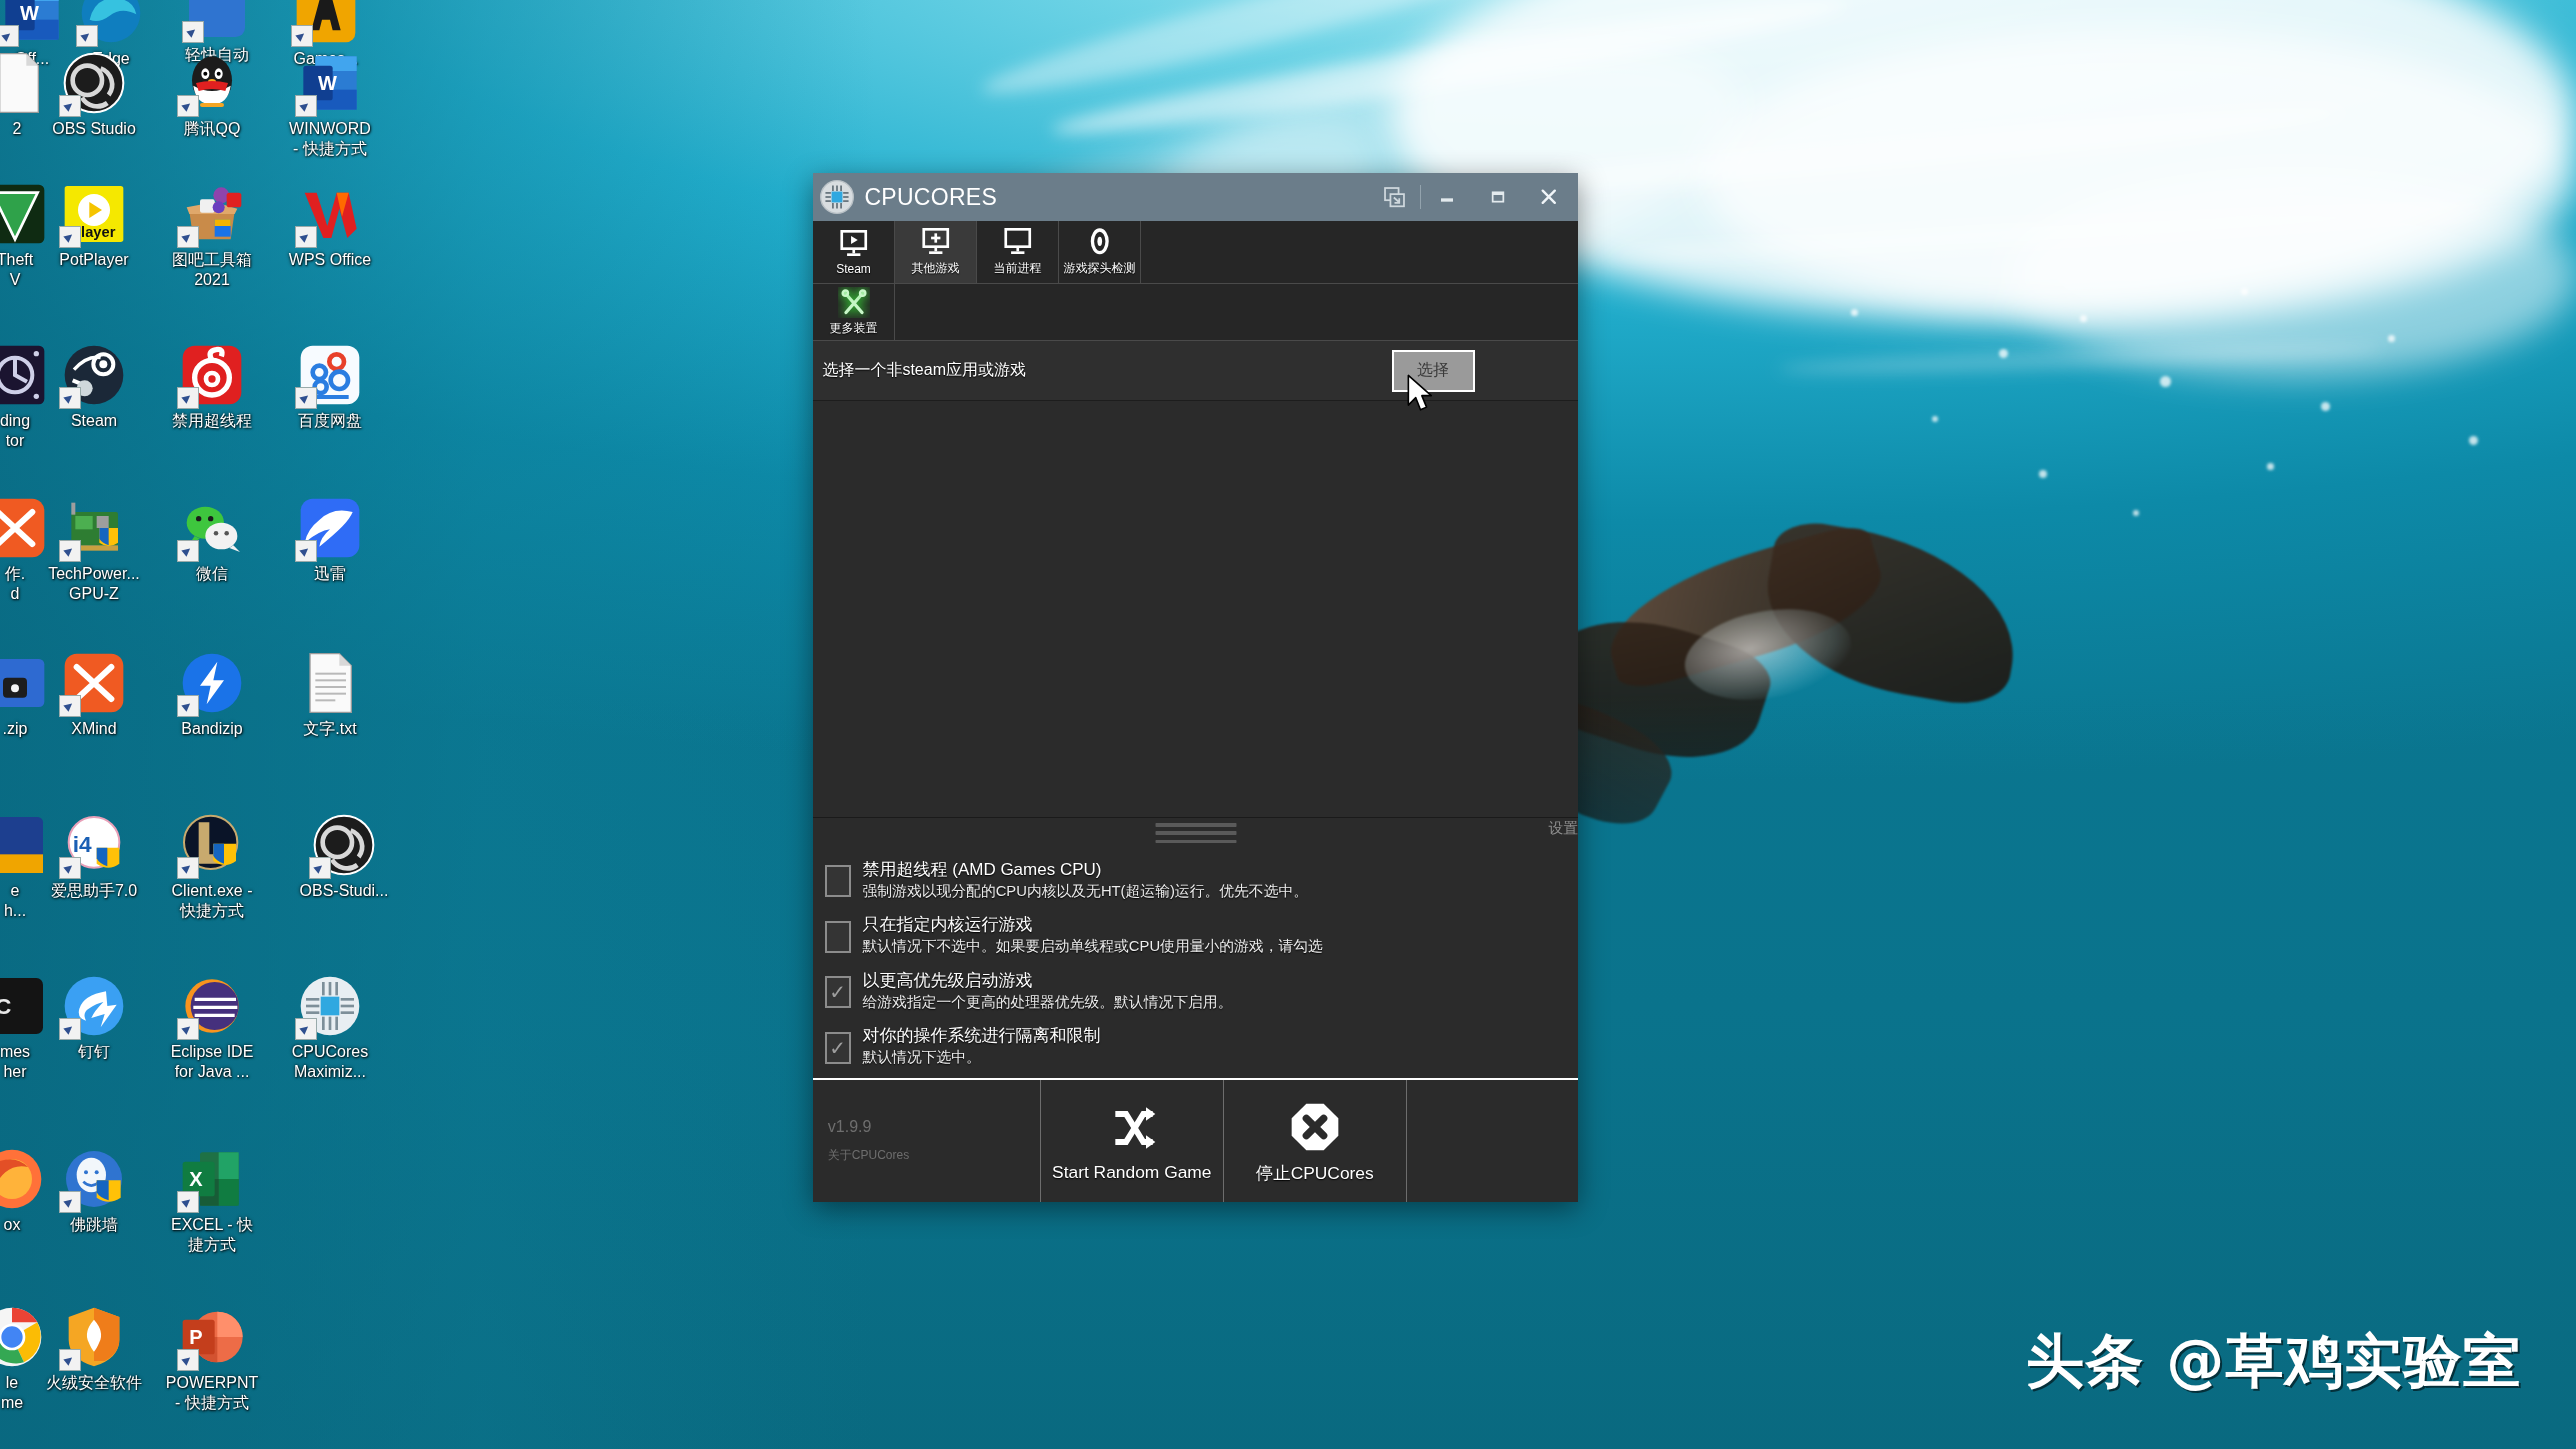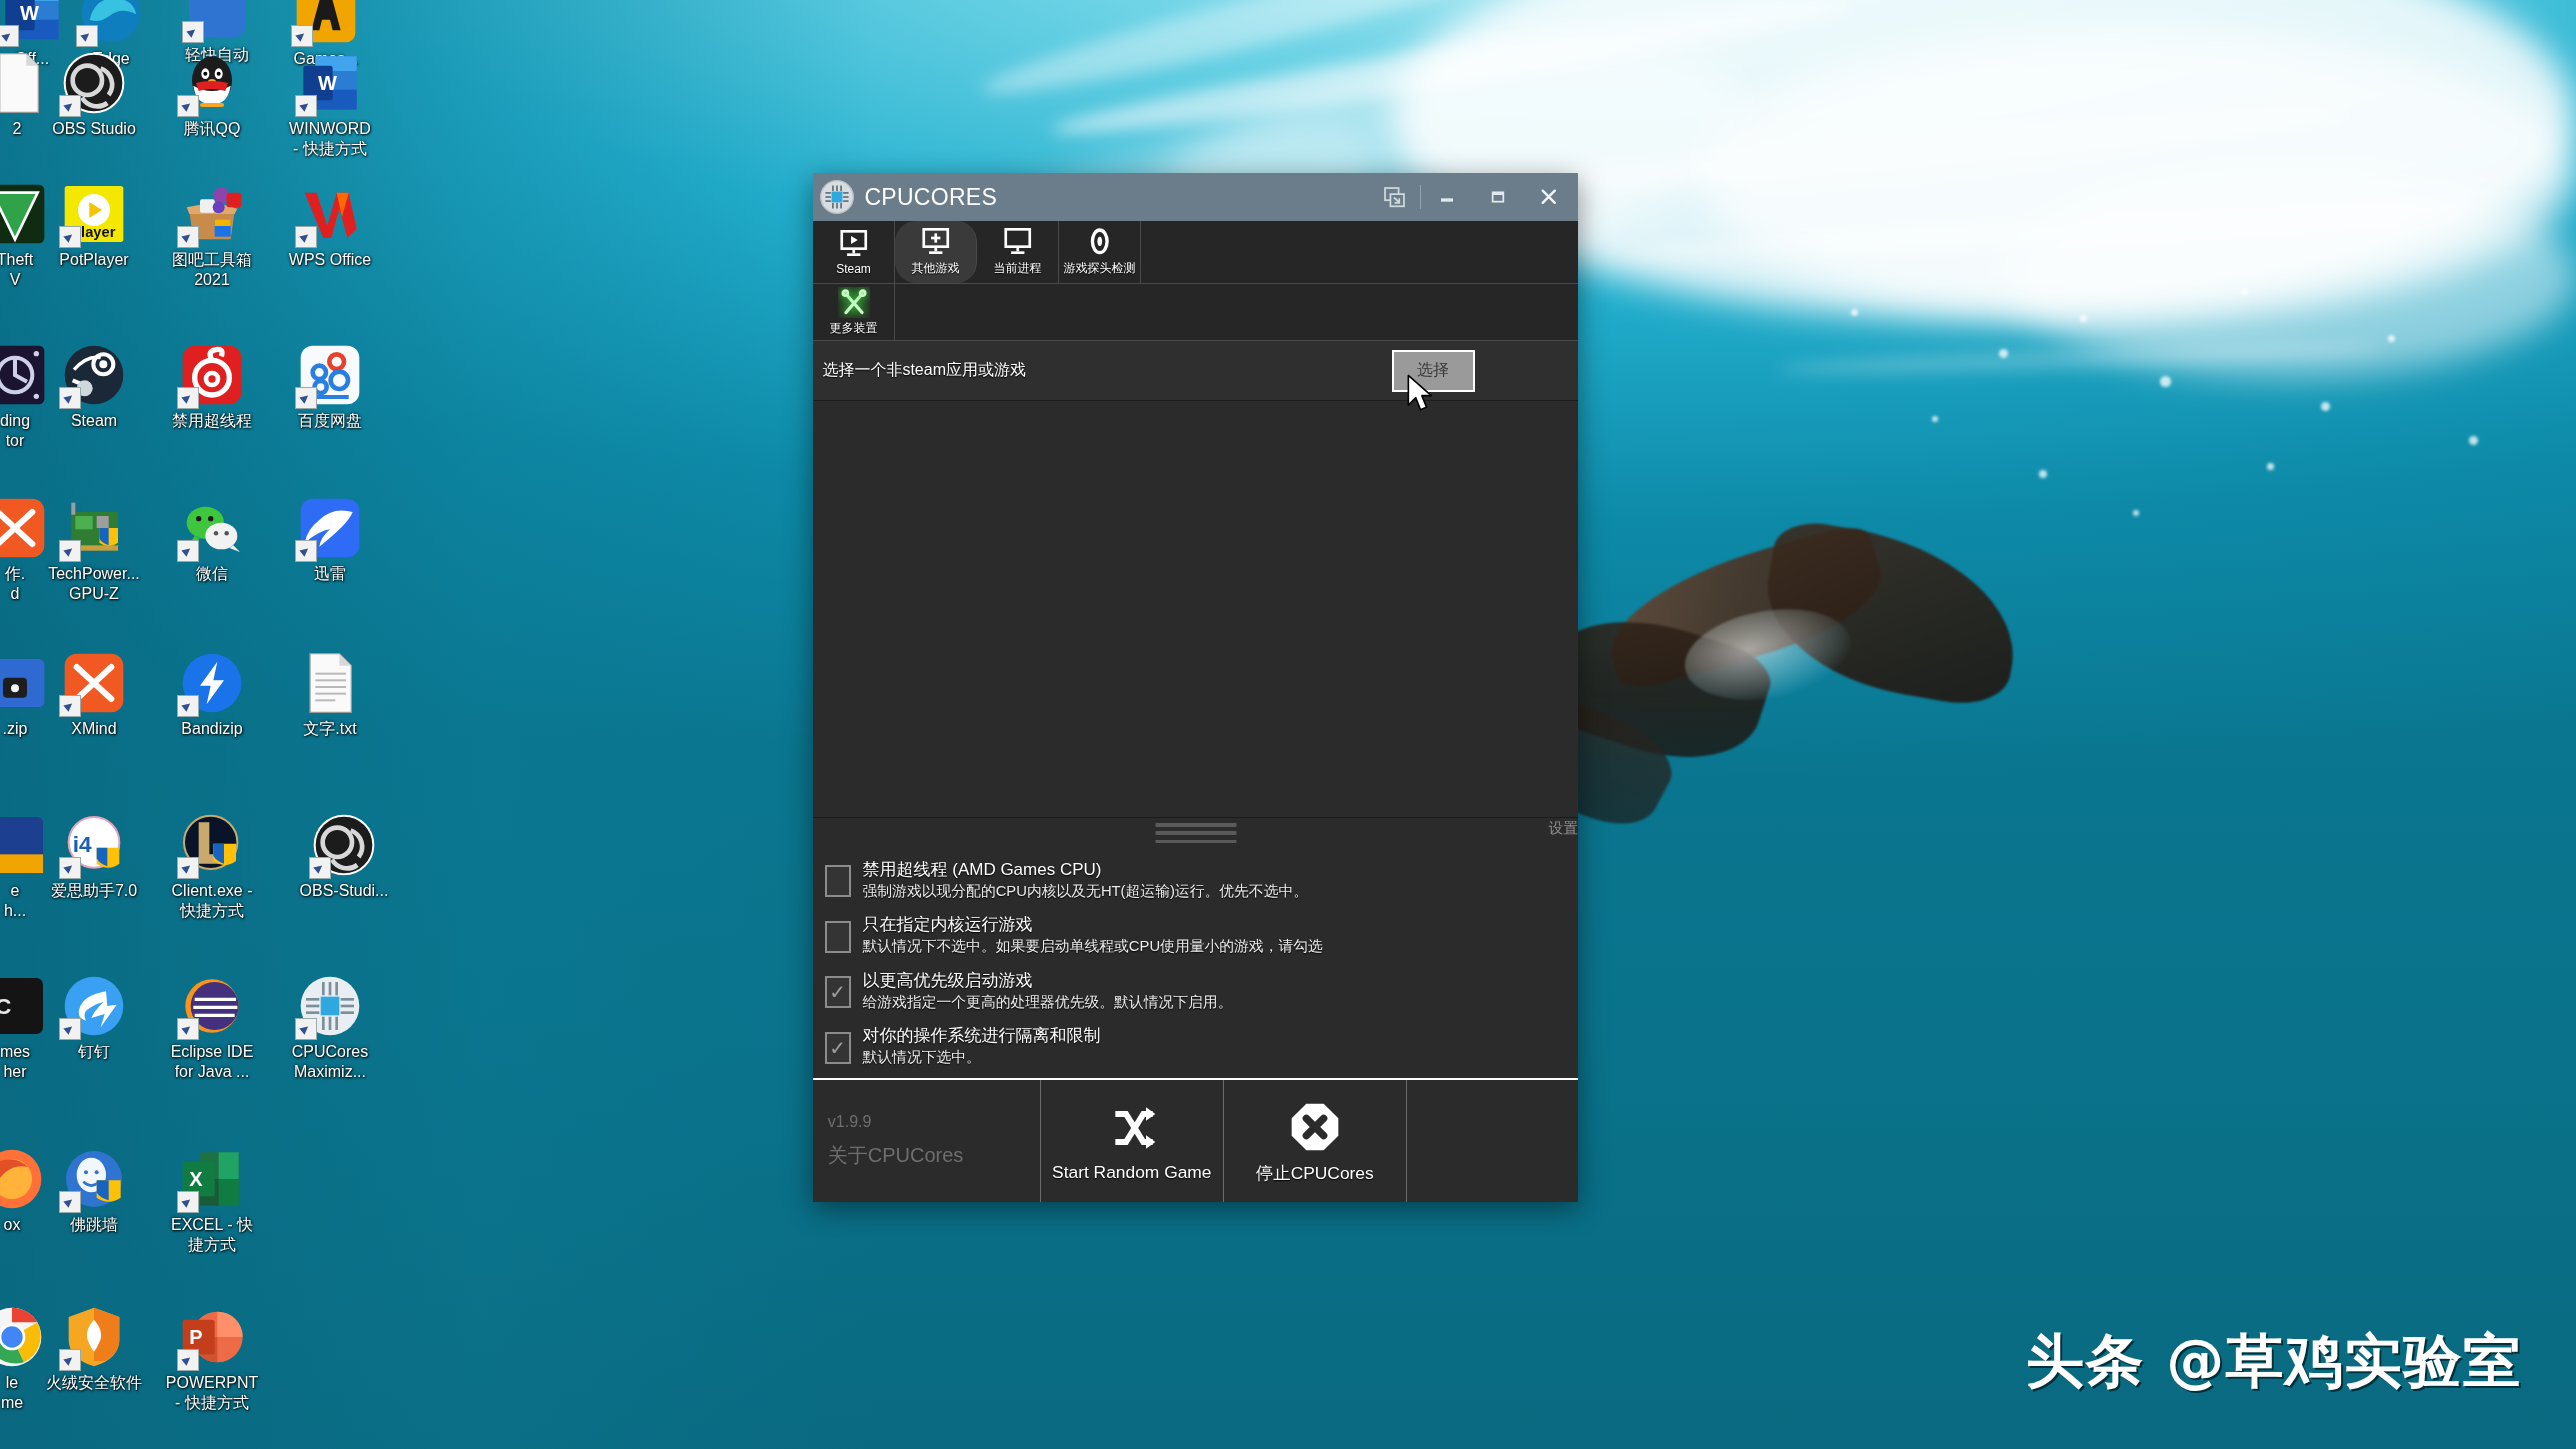--- a/index.html
+++ b/index.html
@@ -51,21 +51,21 @@
   }
   .titlebar{height:48px;background:#6b7d8a;display:flex;align-items:center;padding:0 4px 0 6.7px;}
   .app-logo{width:34px;height:34px;flex:0 0 auto;position:relative;}
   .app-title{color:#fff;font-size:23px;margin-left:10.7px;letter-spacing:0.3px;flex:1;}
   .tb-btns{display:flex;align-items:center;gap:0;}
   .tb-btn{width:51px;height:48px;display:flex;align-items:center;justify-content:center;color:#e8edf0;}
   .tb-sep{width:1.3px;height:24px;background:#93a3ad;}
   .tabs-row{display:flex;background:#262626;border-bottom:0.7px solid #4a4a4a;}
   .tab{width:81px;height:62px;border-right:0.7px solid #4a4a4a;display:flex;flex-direction:column;
        align-items:center;justify-content:center;gap:2.7px;}
-  .tab.active{background:#3a3a3a;border-radius:21px;}
+  .tab.active{background:#3a3a3a;}
   .tab .ticon{height:31px;display:flex;align-items:center;justify-content:center;}
   .tab .tlabel{color:#fff;font-size:12px;text-shadow:0 0.7px 1.3px #000;white-space:nowrap;}
   .tabs-row.second .tab{height:56px;}
   .tabs-filler{flex:1;background:#262626;}
   .select-bar{height:59px;background:#2f2f2f;display:flex;align-items:center;padding:0 9.4px;border-bottom:0.7px solid #1d1d1d;}
   .select-text{color:#fff;font-size:16px;flex:1;text-shadow:0 0.7px 1.3px #000;}
   .select-btn{width:79px;height:38px;background:#9a9a9a;border:2.7px solid #fff;color:#3a3a3a;font-size:16px;
     display:flex;align-items:center;justify-content:center;margin-right:94px;}
   .list-area{height:416px;background:#2b2b2b;border-bottom:0.7px solid #1a1a1a;}
   .settings-head{height:35px;background:#2b2b2b;position:relative;display:flex;align-items:flex-start;justify-content:flex-end;}
@@ -76,21 +76,21 @@
   .srow{display:flex;padding:4px 0 10.7px 12px;}
   .cbox{width:21.5px;height:28px;border:2px solid #8c8c8c;background:#343434;flex:0 0 auto;margin:5.4px 12px 0 0;
         display:flex;align-items:center;justify-content:center;}
   .cbox .tick{color:#9e9e9e;font-size:20px;line-height:1;font-weight:bold;}
   .stext .title{color:#fff;font-size:17px;text-shadow:0 0.7px 1.3px #000;line-height:1.2;}
   .stext .desc{color:#ededed;font-size:14.8px;text-shadow:0 0.7px 1.3px #000;margin-top:2.7px;line-height:1.2;}
   .bottom-bar{display:flex;height:122px;background:#2b2b2b;border-top:2px solid #ffffff;}
   .bb-cell{border-right:1.3px solid #6d6d6d;display:flex;flex-direction:column;align-items:center;justify-content:center;}
   .bb-about{width:212px;align-items:flex-start;justify-content:center;padding-left:14.8px;}
   .bb-about .ver{color:#6e6e6e;font-size:16px;}
-  .bb-about .abt{color:#6e6e6e;font-size:20px;margin-top:10.7px;}
+  .bb-about .abt{color:#6e6e6e;font-size:12px;margin-top:10.7px;}
   .bb-act{width:182px;}
   .bb-act .bicon{height:60px;display:flex;align-items:center;justify-content:center;}
   .bb-act .blabel{color:#fff;font-size:17.4px;text-shadow:0 0.7px 1.3px #000;margin-top:4px;white-space:nowrap;}
   .bb-last{border-right:none;}
   
   #mouse-cursor{position:absolute;left:1407px;top:374px;width:31px;height:42px;}
   
   #watermark{position:absolute;right:54px;bottom:48px;color:#fff;font-size:58px;font-weight:bold;
     letter-spacing:1.3px;text-shadow:2px 2px 0 rgba(0,0,0,.55);
     font-family:"DejaVu Sans","Liberation Sans",sans-serif;white-space:nowrap;}

